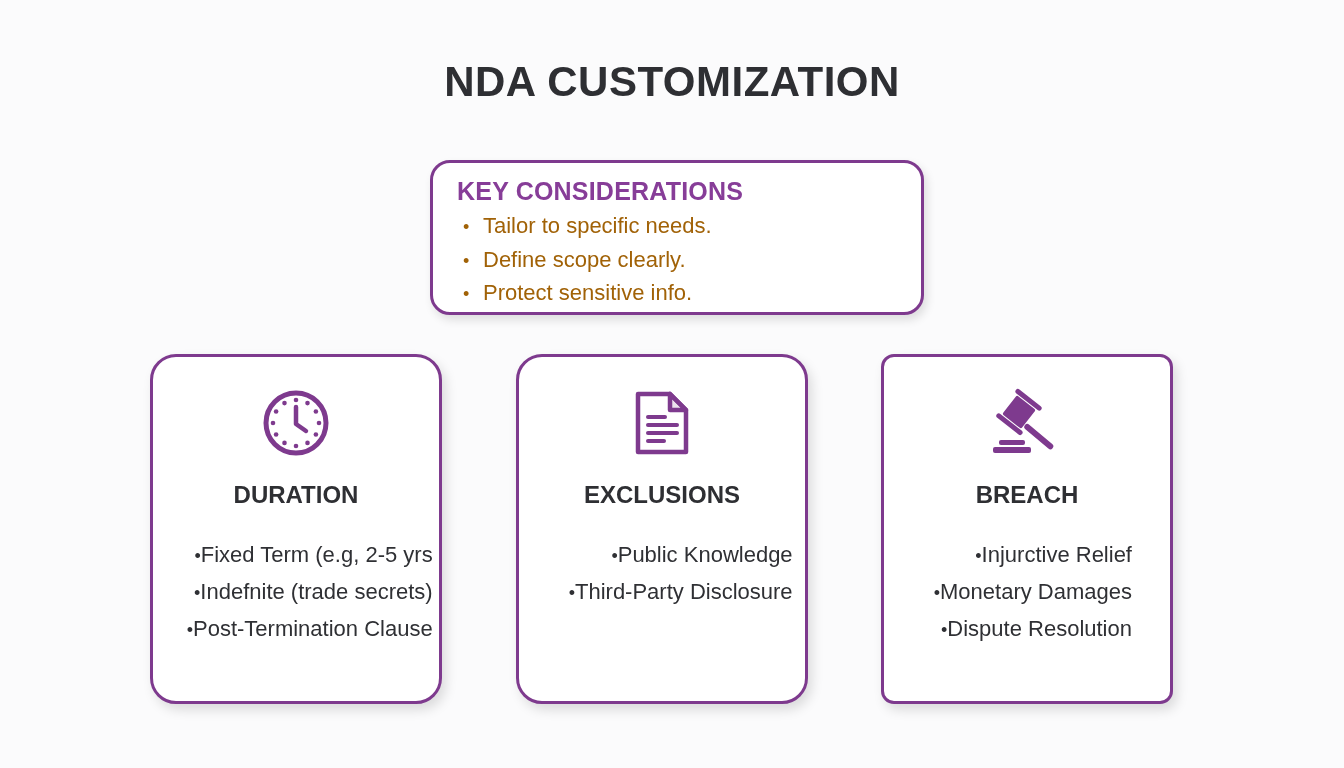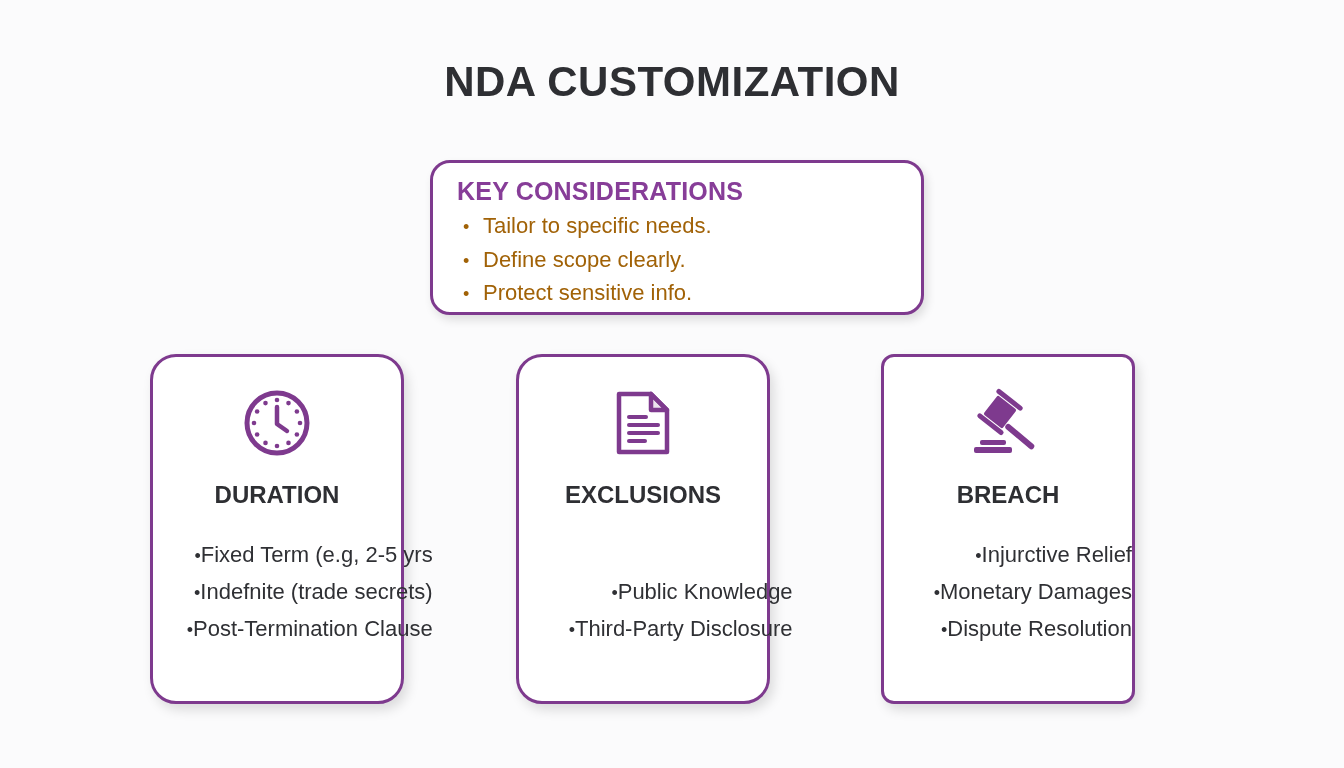--- a/index.html
+++ b/index.html
@@ -29,21 +29,21 @@
     font-size: 25px; font-weight: 700; color: #873d98;
     letter-spacing: 0.2px; margin-bottom: 4px;
   }
   .key-list { list-style: none; margin: 0; padding: 0 0 0 6px; }
   .key-list li {
     font-size: 22px; line-height: 32.5px; color: #a16207;
   }
   .bullet { display: inline-block; width: 20px; font-size: 18px; }
   .card {
     position: absolute; top: 354px;
-    width: 254px; height: 350px; box-sizing: border-box;
+    width: 292px; height: 350px; box-sizing: border-box;
     border: 3px solid #7e3a8e; border-radius: 26px;
     background: #ffffff;
     box-shadow: 4px 6px 12px rgba(0,0,0,0.13);
   }
   .card-icon {
     position: absolute; left: 0; right: 0; top: 30px; height: 72px;
     display: flex; justify-content: center; align-items: center;
   }
   .card-title {
     position: absolute; left: 0; right: 0; top: 124px;
@@ -106,21 +106,21 @@
       <path d="M38 6 V22 H54 Z" fill="#7e3a8e" fill-opacity="0.15" stroke="#7e3a8e" stroke-width="4.5" stroke-linejoin="round"></path>
       <g stroke="#7e3a8e" stroke-width="4" stroke-linecap="round">
         <line x1="16" y1="29" x2="33" y2="29"></line>
         <line x1="16" y1="37" x2="45" y2="37"></line>
         <line x1="16" y1="45" x2="45" y2="45"></line>
         <line x1="16" y1="53" x2="32" y2="53"></line>
       </g>
     </svg>
   </div>
   <div class="card-title">EXCLUSIONS</div>
-  <ul class="card-list" style="left:38px;margin-top:37px;">
+  <ul class="card-list" style="left:38px;">
     <li><span class="bullet">•</span><span>Public Knowledge</span></li>
     <li><span class="bullet">•</span><span>Third-Party Disclosure</span></li>
   </ul>
 </div>
 
 <div class="card" style="left:881px;border-radius:13px;">
   <div class="card-icon">
     <svg width="80" height="70" viewBox="0 0 80 70">
       <g fill="#7e3a8e">
         <g transform="rotate(38 32 24)">

